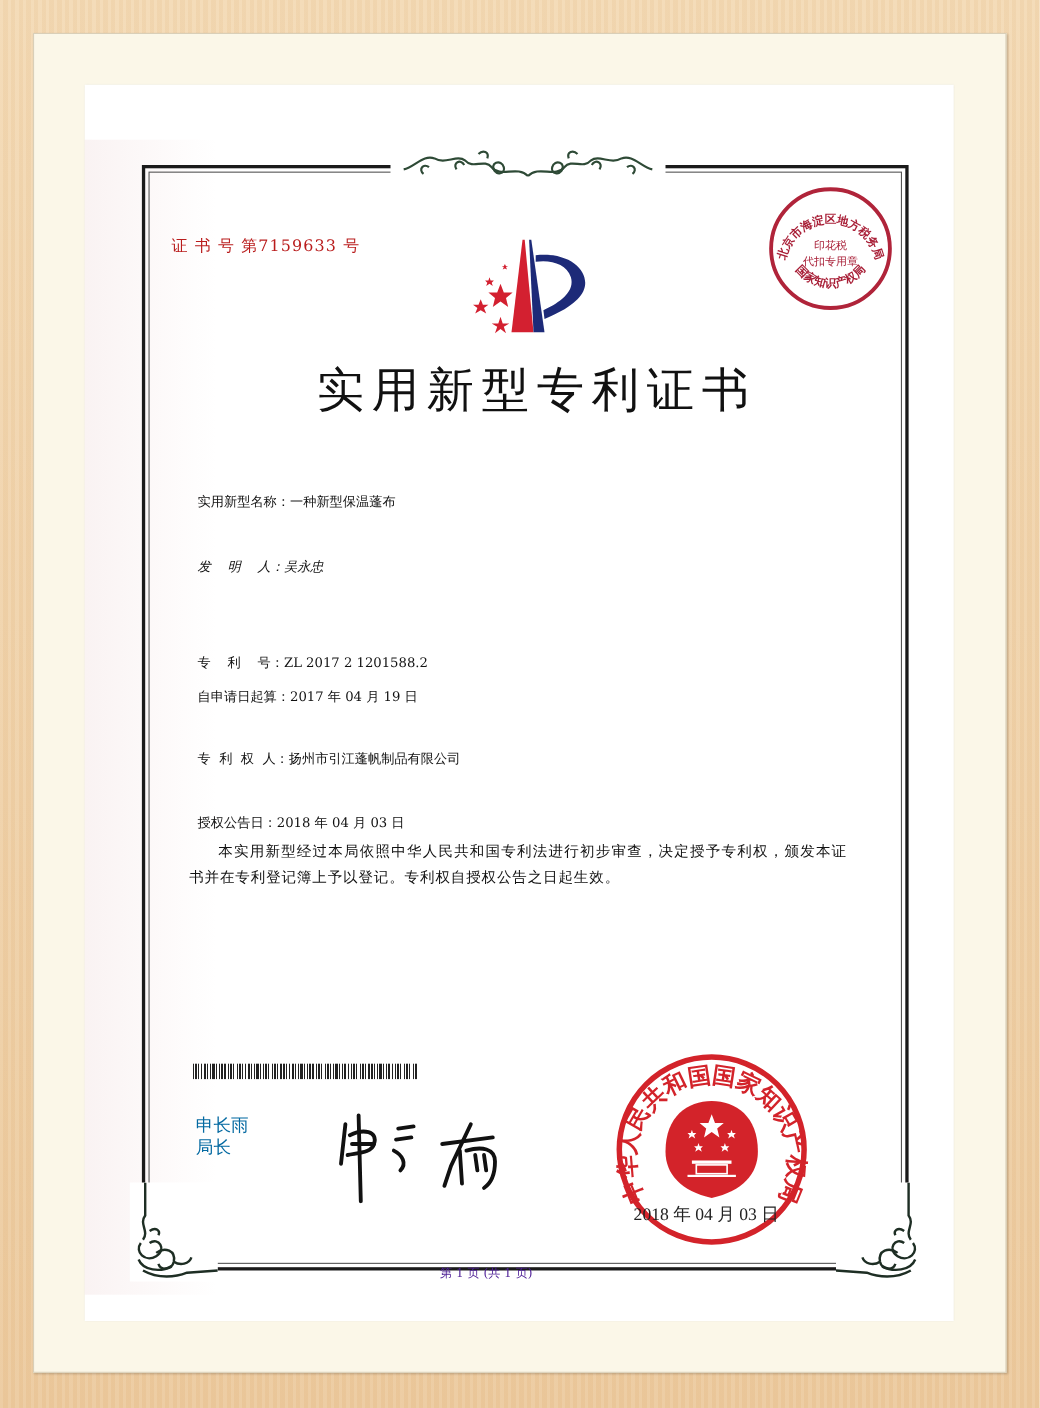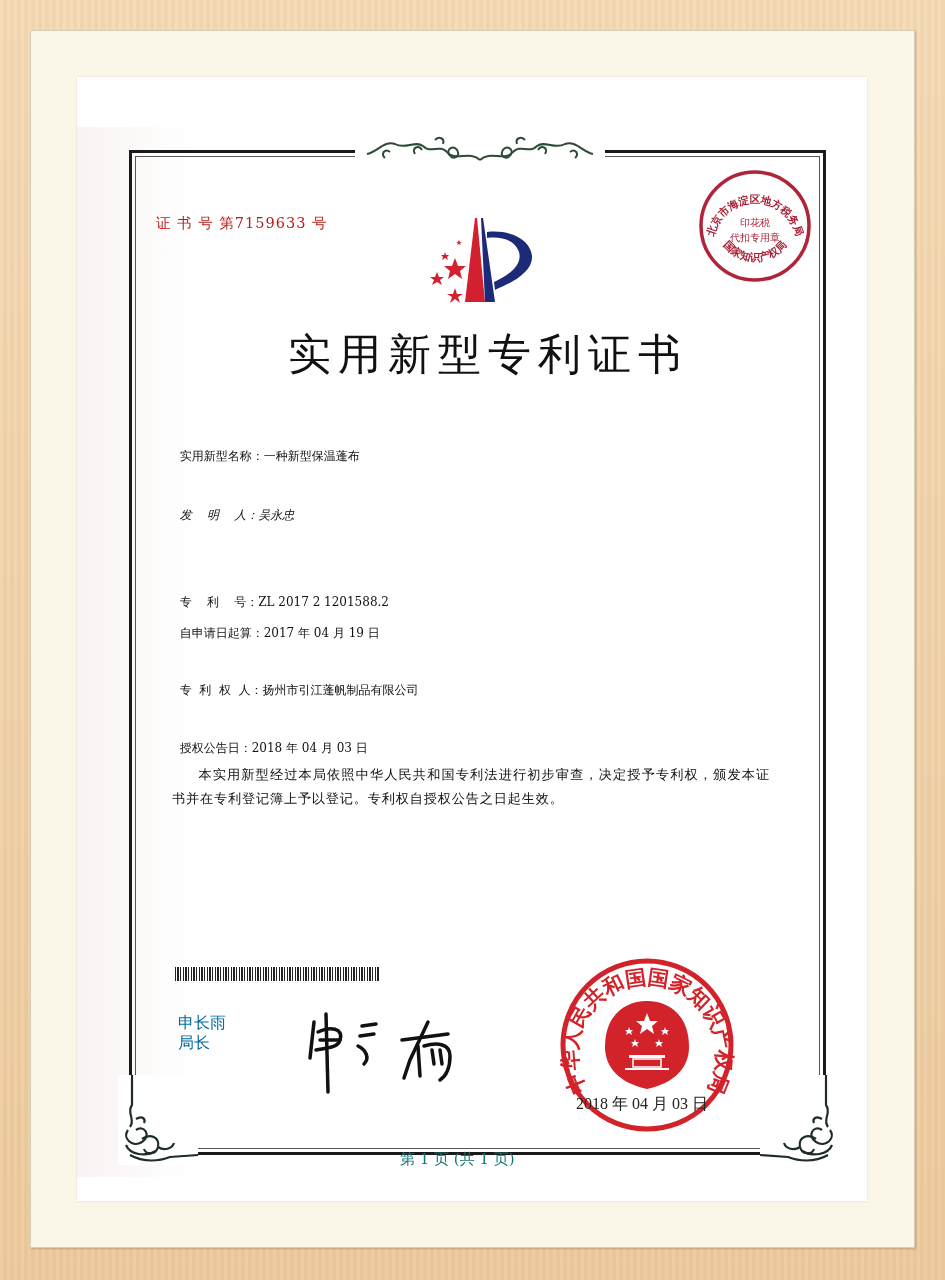--- a/index.html
+++ b/index.html
@@ -73,21 +73,21 @@
       position: absolute; left: 178px; font-size: 16px; color: #0369a1;
       font-family: "DejaVu Sans", "Liberation Sans", sans-serif;
     }
     .signature { position: absolute; left: 300px; top: 1010px; width: 200px; height: 85px; }
     .seal-big { position: absolute; left: 555px; top: 955px; width: 185px; height: 180px; }
     .seal-date {
       position: absolute; left: 576px; top: 1094px; font-size: 16px; color: #222;
       font-family: "Liberation Serif", serif; letter-spacing: 0px;
     }
     .page-no {
-      position: absolute; left: 400px; top: 1150px; font-size: 15px; color: #0f766e;
+      position: absolute; left: 400px; top: 1150px; font-size: 11px; color: #4c1d95;
     }
   </style>
 </head>
 <body>
 
 <div class="matte"></div>
 <div class="paper"></div>
 
 <div class="border-outer"></div>
 <div class="border-inner"></div>

